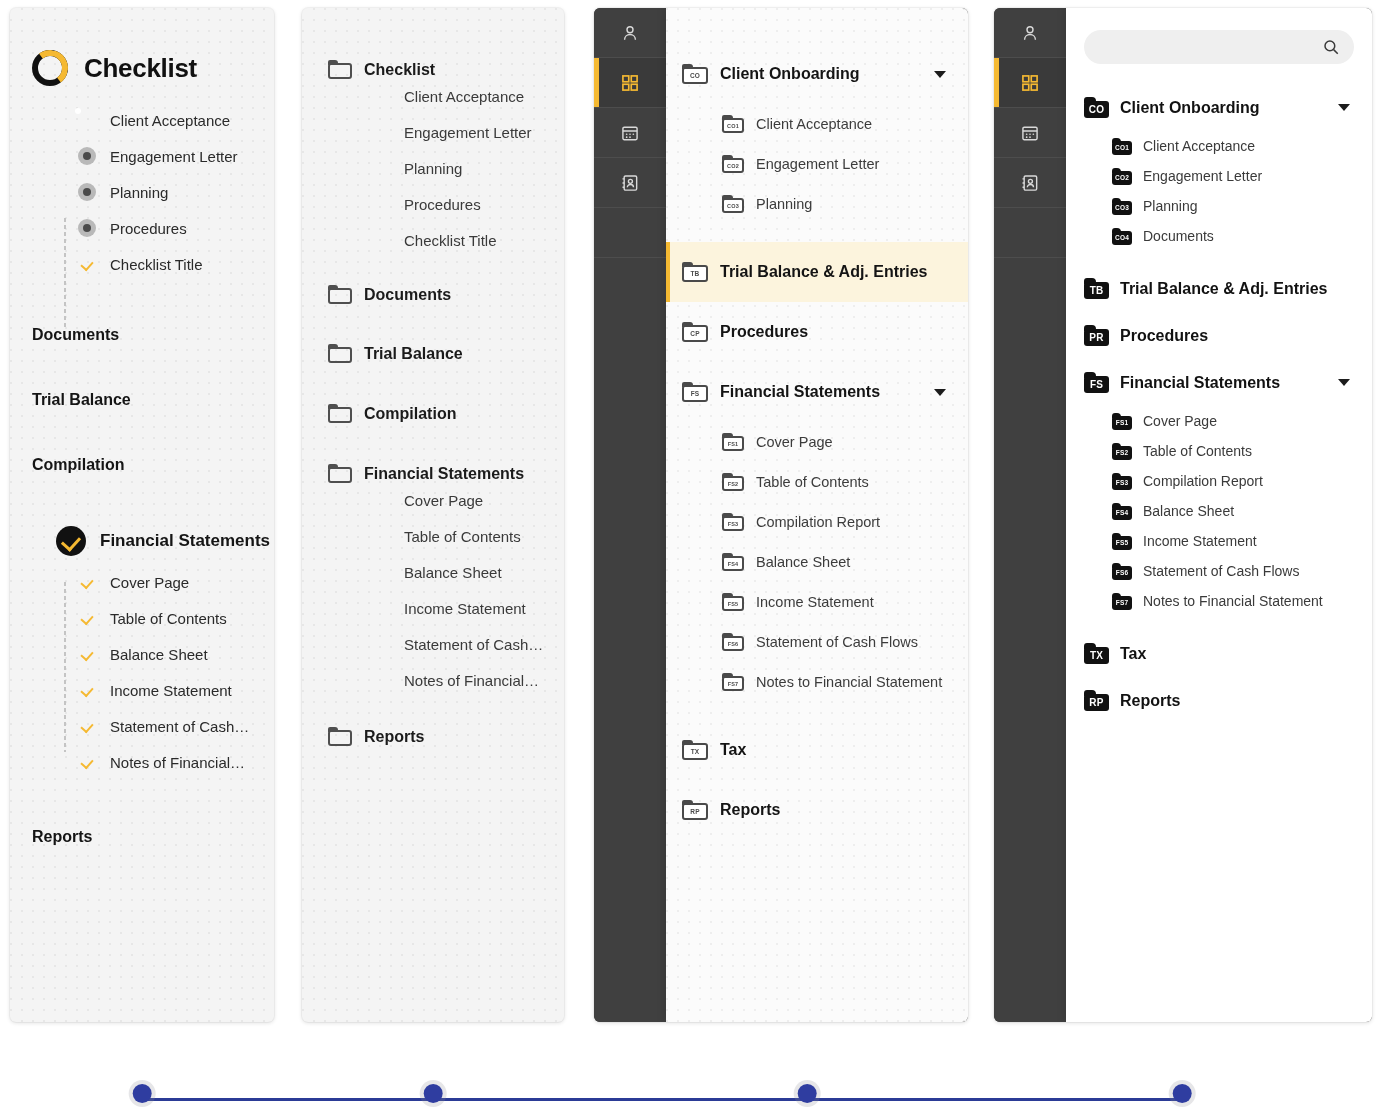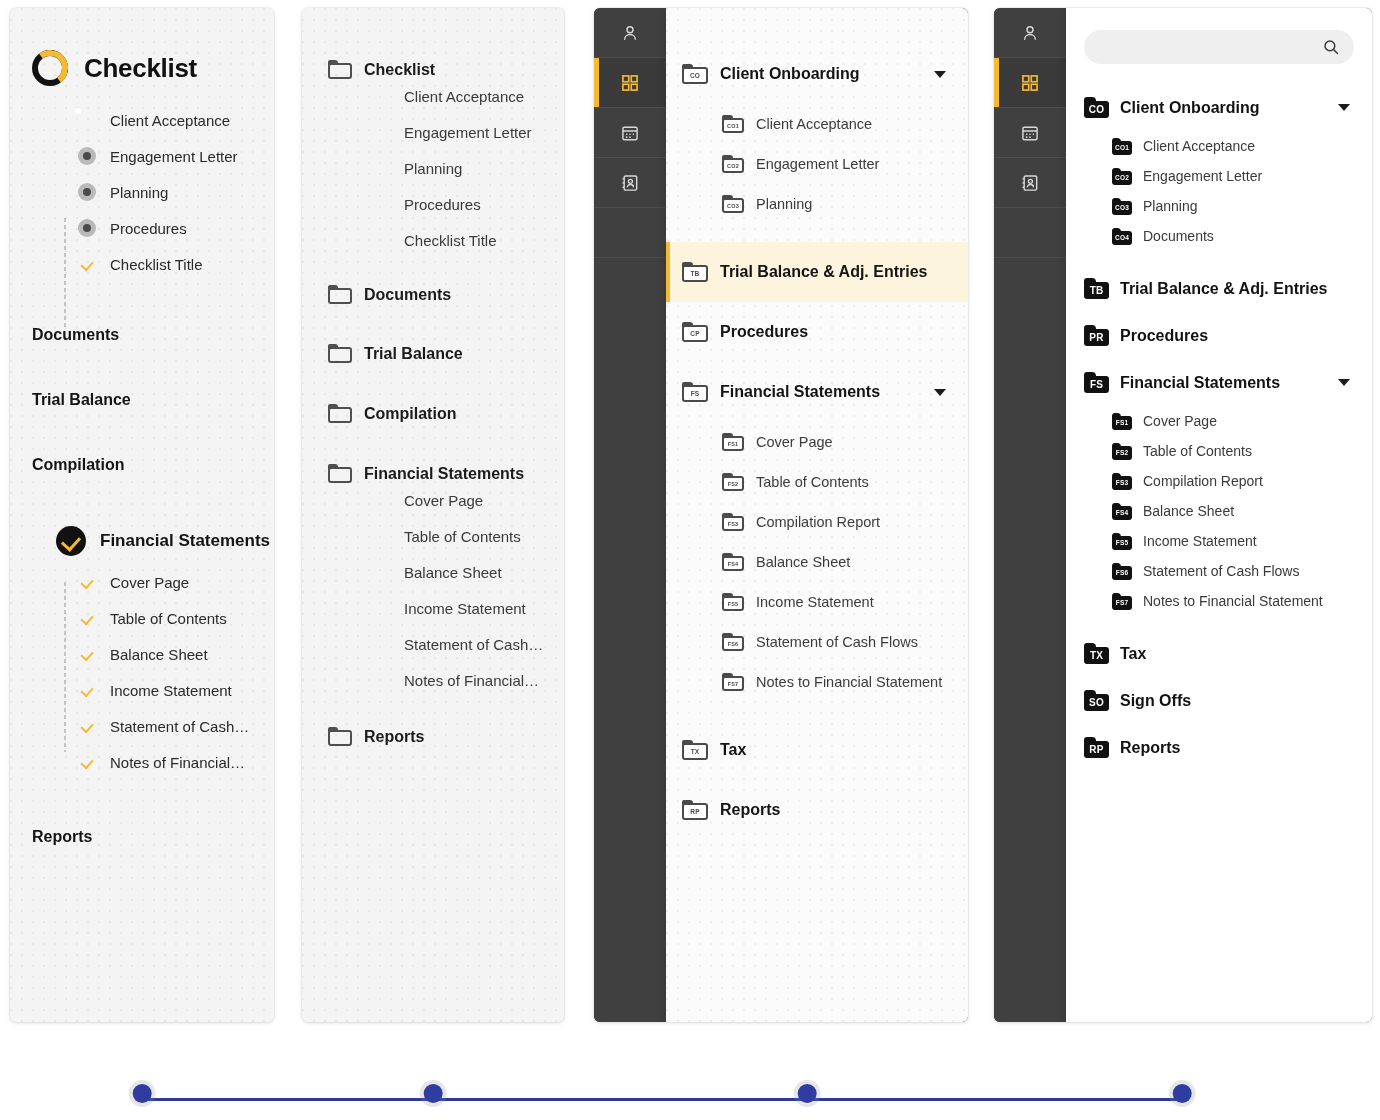--- a/index.html
+++ b/index.html
@@ -653,27 +653,20 @@
       <div class="p4-row major">
         <span class="badge-f">
             <span class="tab"></span>
             <span class="bd">TX</span>
           </span>
         <span class="lbl-major">Tax</span>
       </div>
       <div class="p4-row major">
         <span class="badge-f">
             <span class="tab"></span>
-            <span class="bd">SO</span>
-          </span>
-        <span class="lbl-major">Sign Offs</span>
-      </div>
-      <div class="p4-row major">
-        <span class="badge-f">
-            <span class="tab"></span>
             <span class="bd">RP</span>
           </span>
         <span class="lbl-major">Reports</span>
       </div>
     </div>
   </div>
 
   <div class="timeline">
     <div class="tl-line"></div>
     <div class="tl-node" style="left:142px;">

